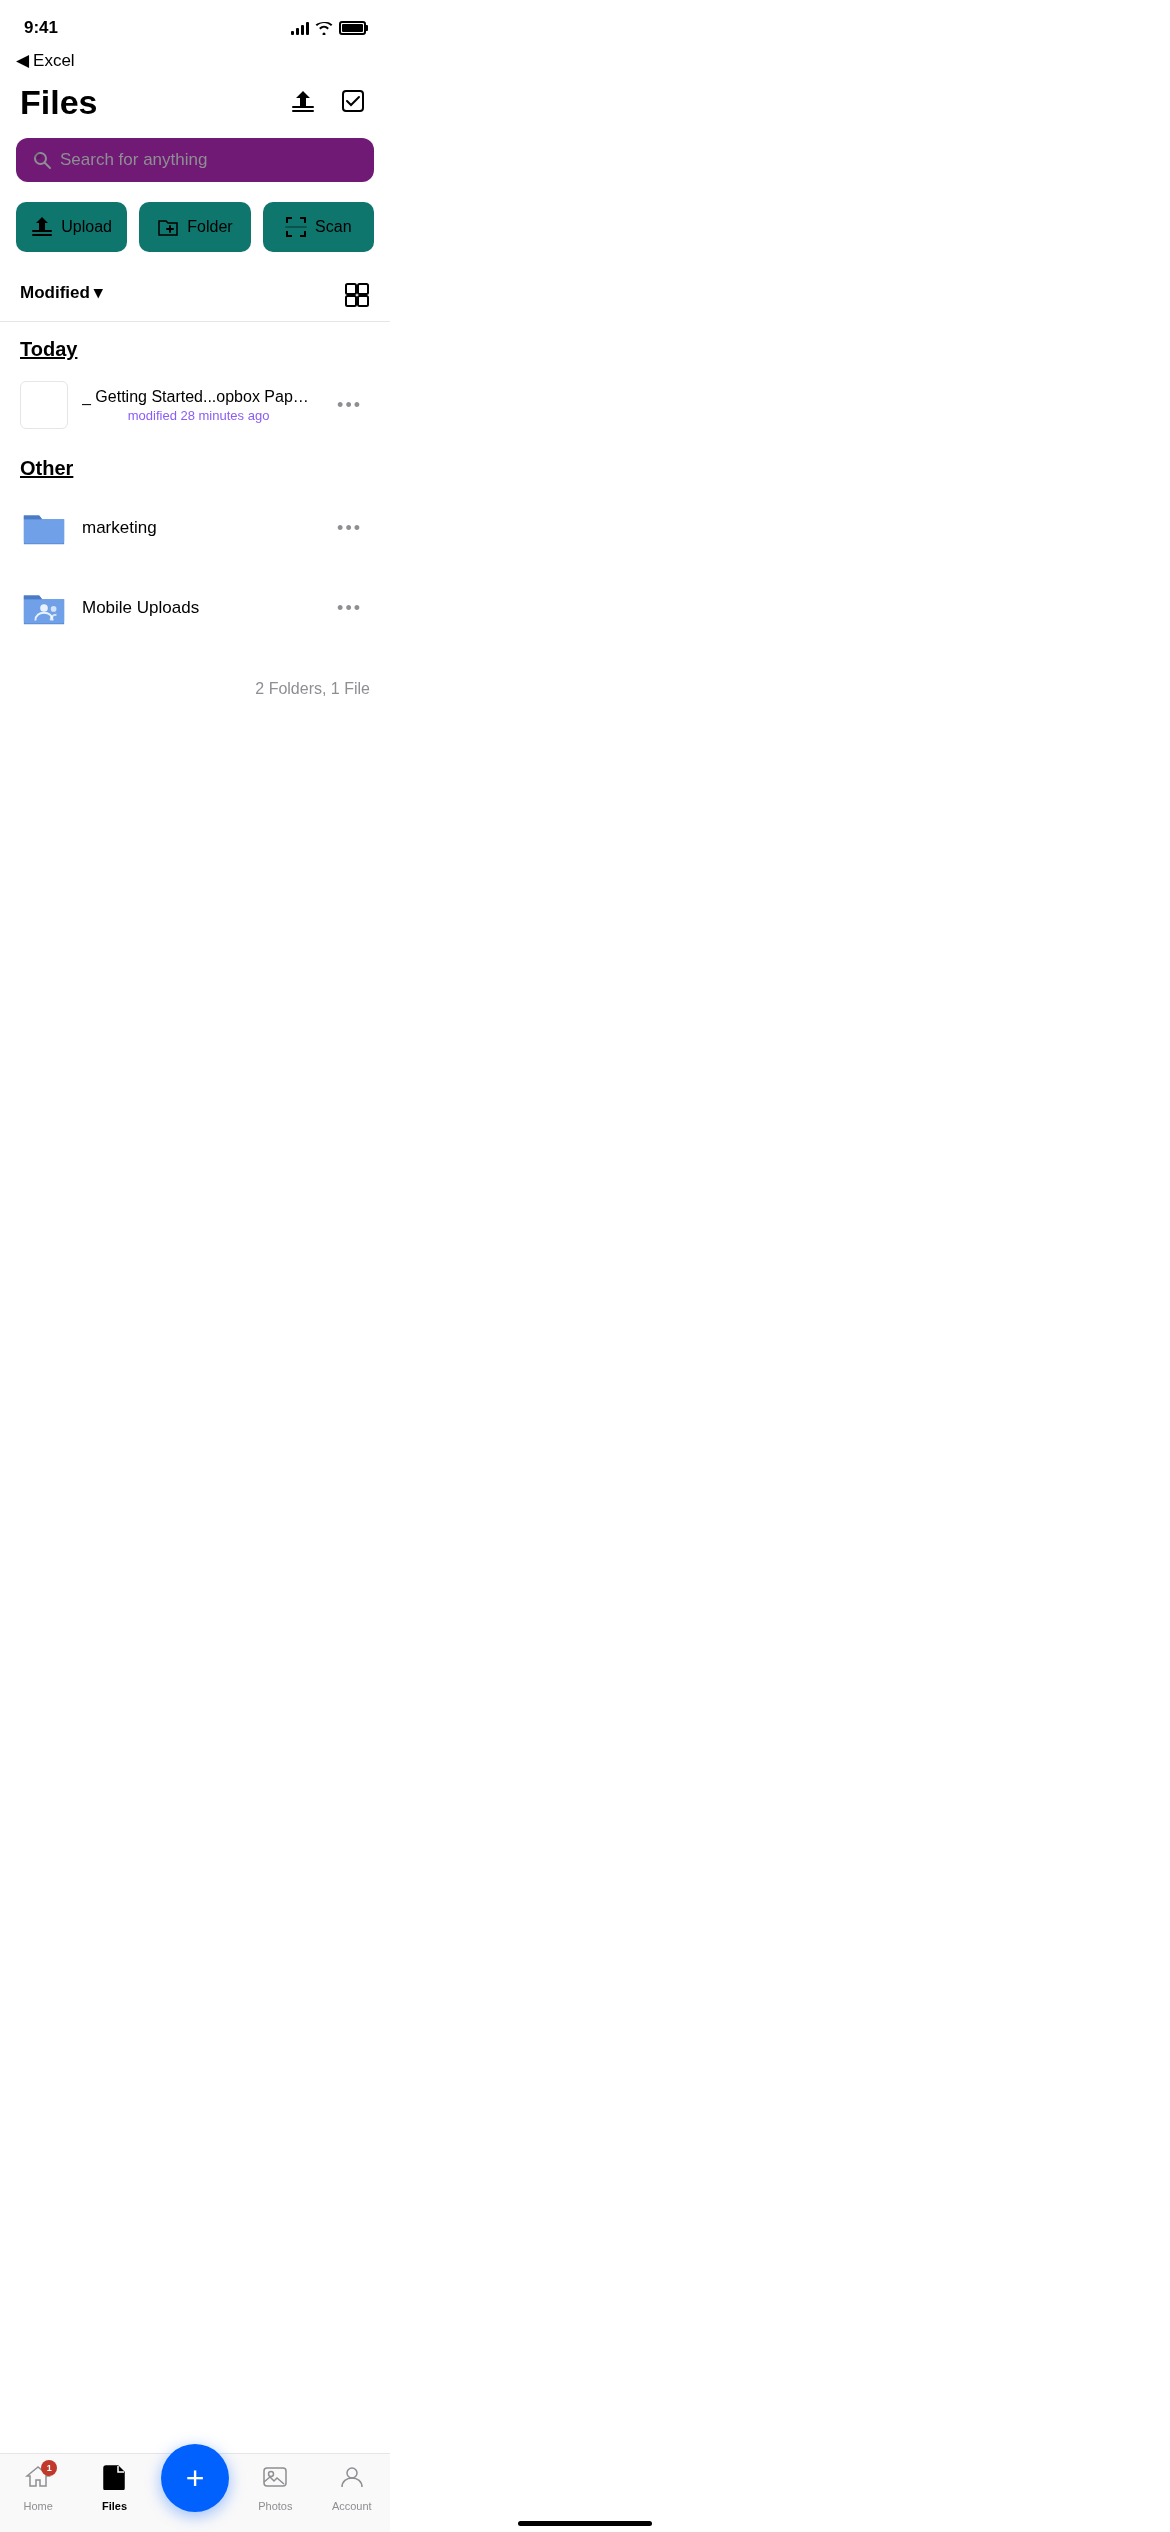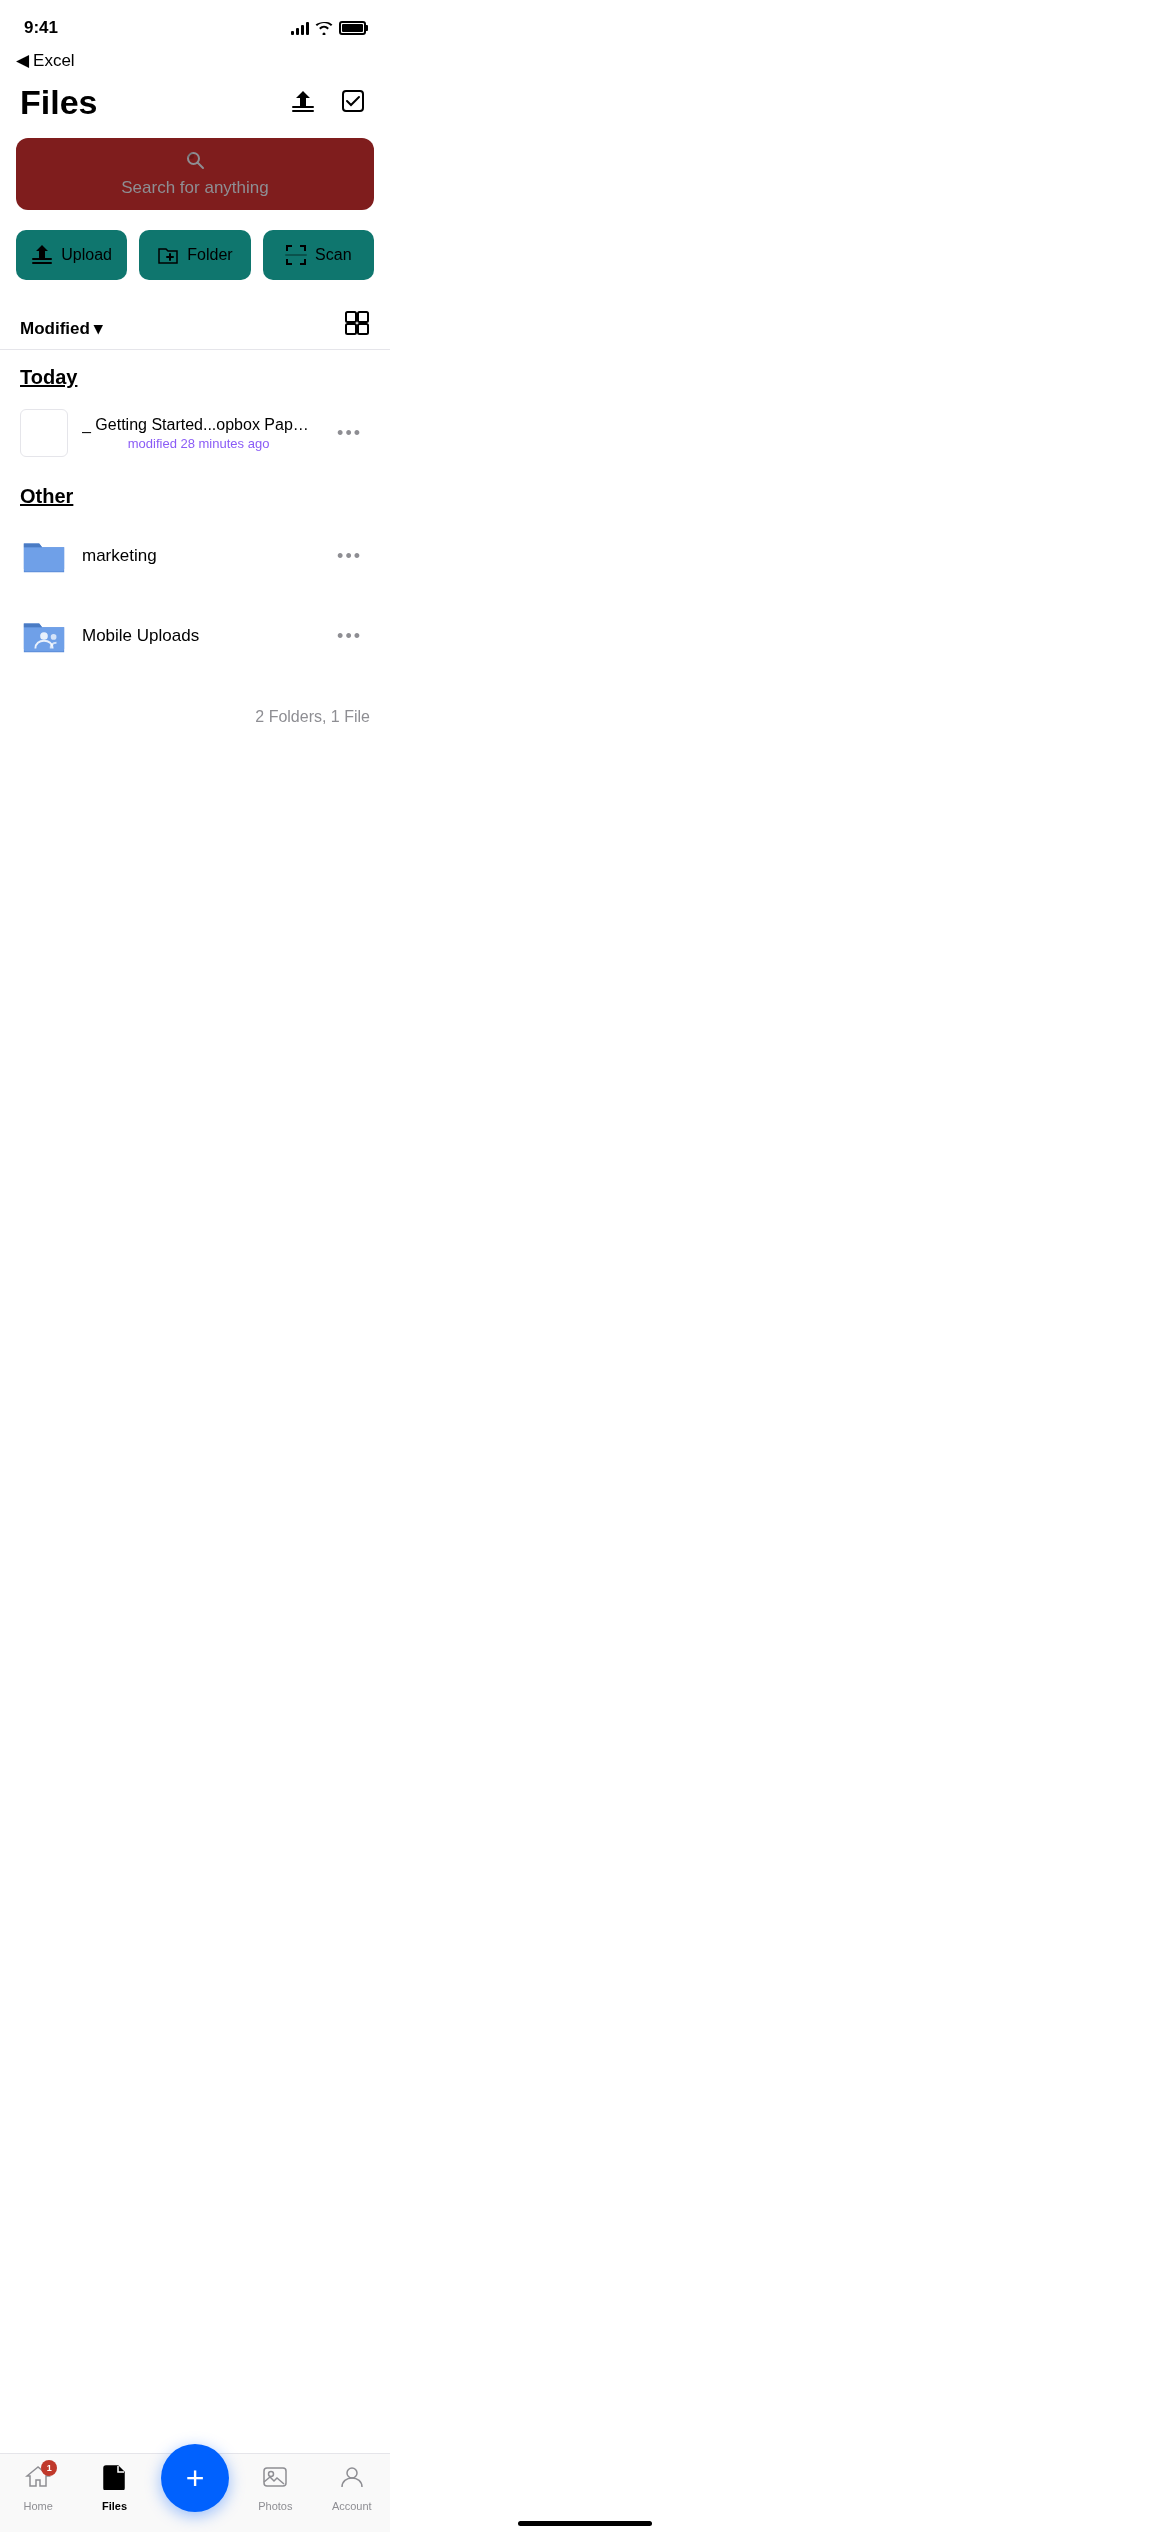--- a/index.html
+++ b/index.html
@@ -113,27 +113,26 @@
       border: none;
       cursor: pointer;
       padding: 4px;
     }
 
     
     .search-container {
       padding: 0 16px 20px;
     }
     .search-bar {
-      background: #7f1d1d;
+      background: #701a75;
       border-radius: 12px;
       display: flex;
       align-items: center;
       padding: 12px 16px;
       gap: 8px;
-      flex-direction: column;
     }
     .search-placeholder {
       font-size: 17px;
       color: #8e8e93;
     }
 
     
     .action-buttons {
       display: flex;
       gap: 12px;
@@ -152,21 +151,21 @@
       font-size: 16px;
       font-weight: 500;
       color: #000;
       cursor: pointer;
     }
 
     
     .sort-bar {
       display: flex;
       justify-content: space-between;
-      align-items: flex-end;
+      align-items: flex-start;
       padding: 10px 20px;
       border-bottom: 1px solid #e5e5ea;
     }
     .sort-btn {
       display: flex;
       align-items: center;
       gap: 4px;
       font-size: 17px;
       font-weight: 700;
       color: #000;

